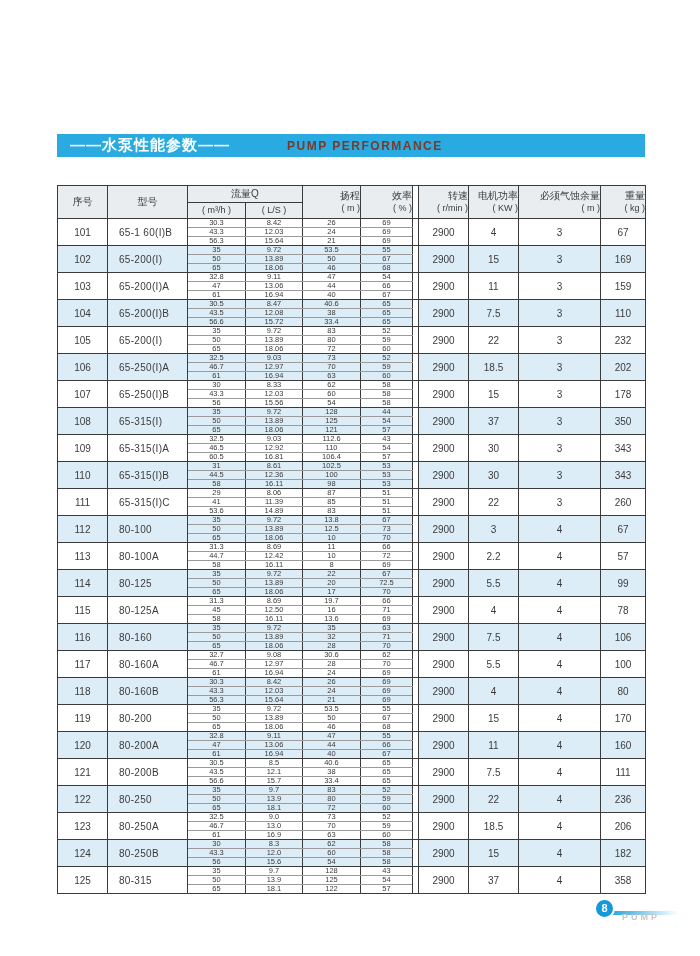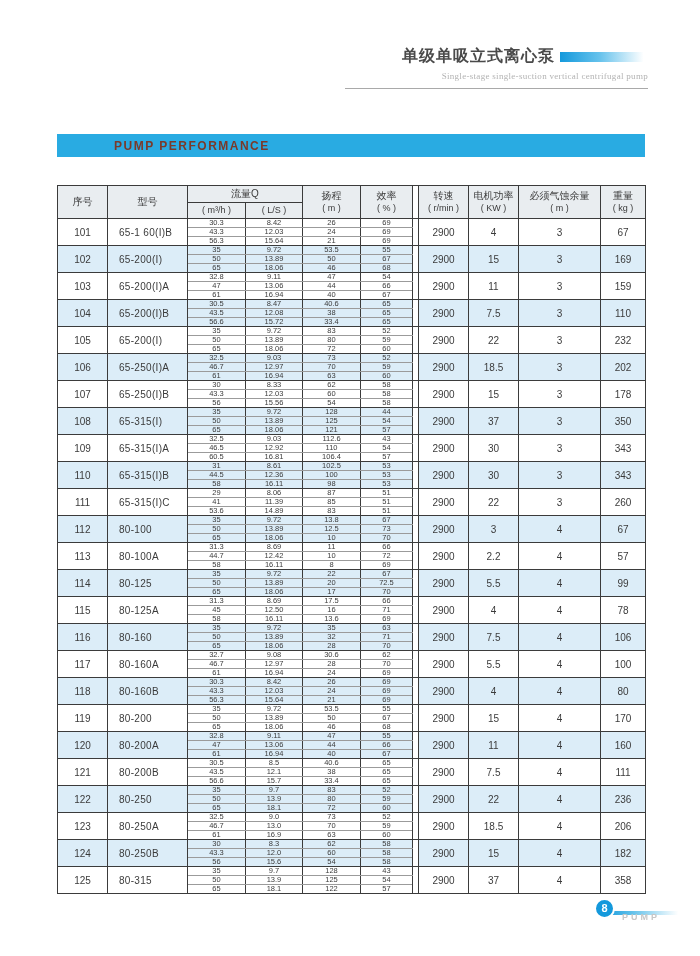--- a/index.html
+++ b/index.html
@@ -44,21 +44,21 @@
   .perf th,.perf td{
     border:1px solid var(--border-dark,#3b3b3b);
     padding:0;text-align:center;color:#3b3b3b;overflow:hidden;white-space:nowrap;
   }
   .perf thead th{
     background:var(--header-bg,#e9edf0);
     font-weight:normal;font-size:10px;line-height:1.15;
   }
   .perf thead tr.h1 th{height:16px;}
   .perf thead tr.h2 th{height:15px;}
-  .perf thead .two{line-height:1.25;}
+  .perf thead .two{line-height:1.25;text-align:right;}
   .perf thead .unit{font-size:9px;color:#3b3b3b;}
   .perf tbody tr{height:8px;}
   .perf td.d{
     font-size:7.5px;line-height:8px;height:8px;
     border-top:none;border-bottom:none;
   }
   .perf tr.sub0 td.d,.perf tr.sub1 td.d{border-bottom:1px solid var(--border-thin,#9b9b9b);}
   .perf tr.gend td.d{border-bottom:1px solid var(--border-dark,#3b3b3b);}
   .perf td.m{font-size:10px;}
   .perf td.model{text-align:left;padding-left:11px;letter-spacing:0.3px;}
@@ -80,30 +80,23 @@
   .footer-label{
     position:absolute;left:622px;top:13px;font-size:9px;font-weight:bold;
     color:var(--footer-gray,#c6c6c6);letter-spacing:3px;
   }
 </style>
 </head>
 <body>
 
 <div class="page">
 
-  <div class="doc-header">
-    <div class="title-row">
-      <span class="title-cn">单级单吸立式离心泵</span>
-      <span class="title-bar"></span>
-    </div>
-    <div class="subtitle-en">Single-stage single-suction vertical centrifugal pump</div>
-    <div class="header-rule"></div>
-  </div>
 
   <div class="banner">
+    <span class="banner-cn">——水泵性能参数——</span>
     <span class="banner-en">PUMP PERFORMANCE</span>
   </div>
 
   <table class="perf">
     <colgroup>
       <col style="width:50px">
         <col style="width:80px">
         <col style="width:58px">
         <col style="width:57px">
       <col style="width:58px">
@@ -499,21 +492,21 @@
           <td class="d">65</td>
           <td class="d">18.06</td>
           <td class="d">17</td>
           <td class="d">70</td>
         </tr>
         <tr class="sub0">
           <td class="m seq" rowspan="3">115</td>
           <td class="m model" rowspan="3">80-125A</td>
           <td class="d">31.3</td>
           <td class="d">8.69</td>
-          <td class="d">17.5</td>
+          <td class="d">19.7</td>
           <td class="d">66</td>
           <td class="m gapc" rowspan="3"></td>
           <td class="m" rowspan="3">2900</td>
           <td class="m" rowspan="3">4</td>
           <td class="m" rowspan="3">4</td>
           <td class="m" rowspan="3">78</td>
         </tr>
         <tr class="sub1">
           <td class="d">45</td>
           <td class="d">12.50</td>

